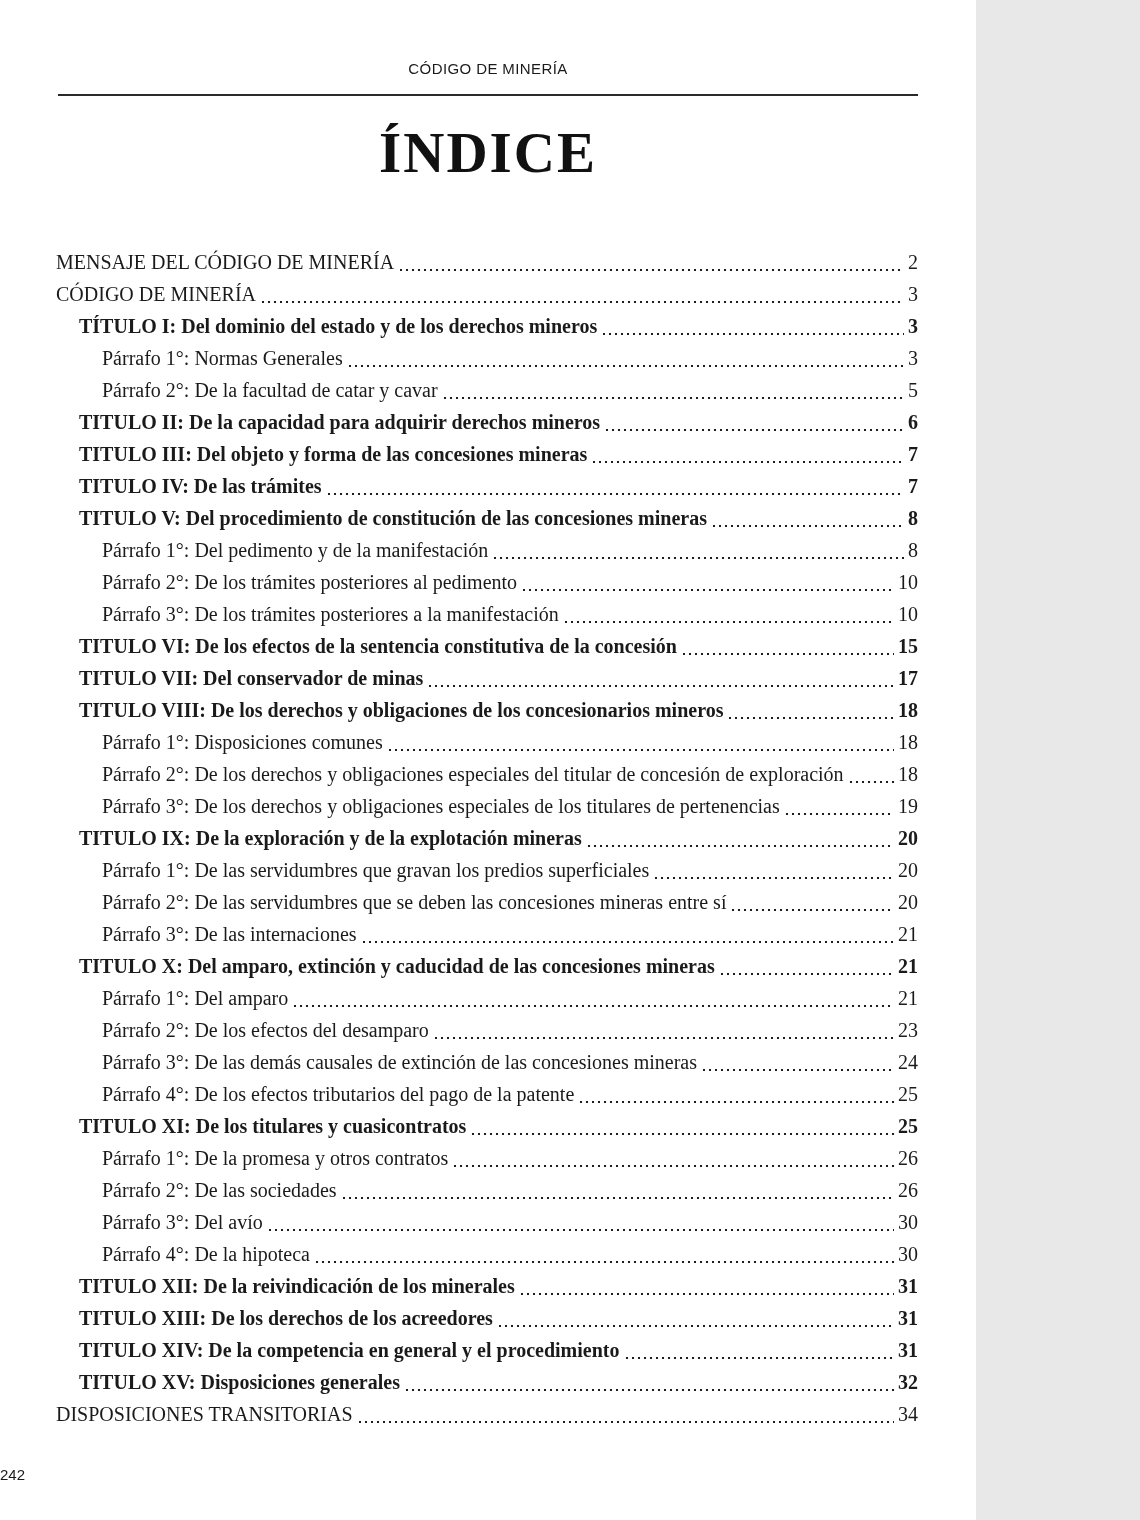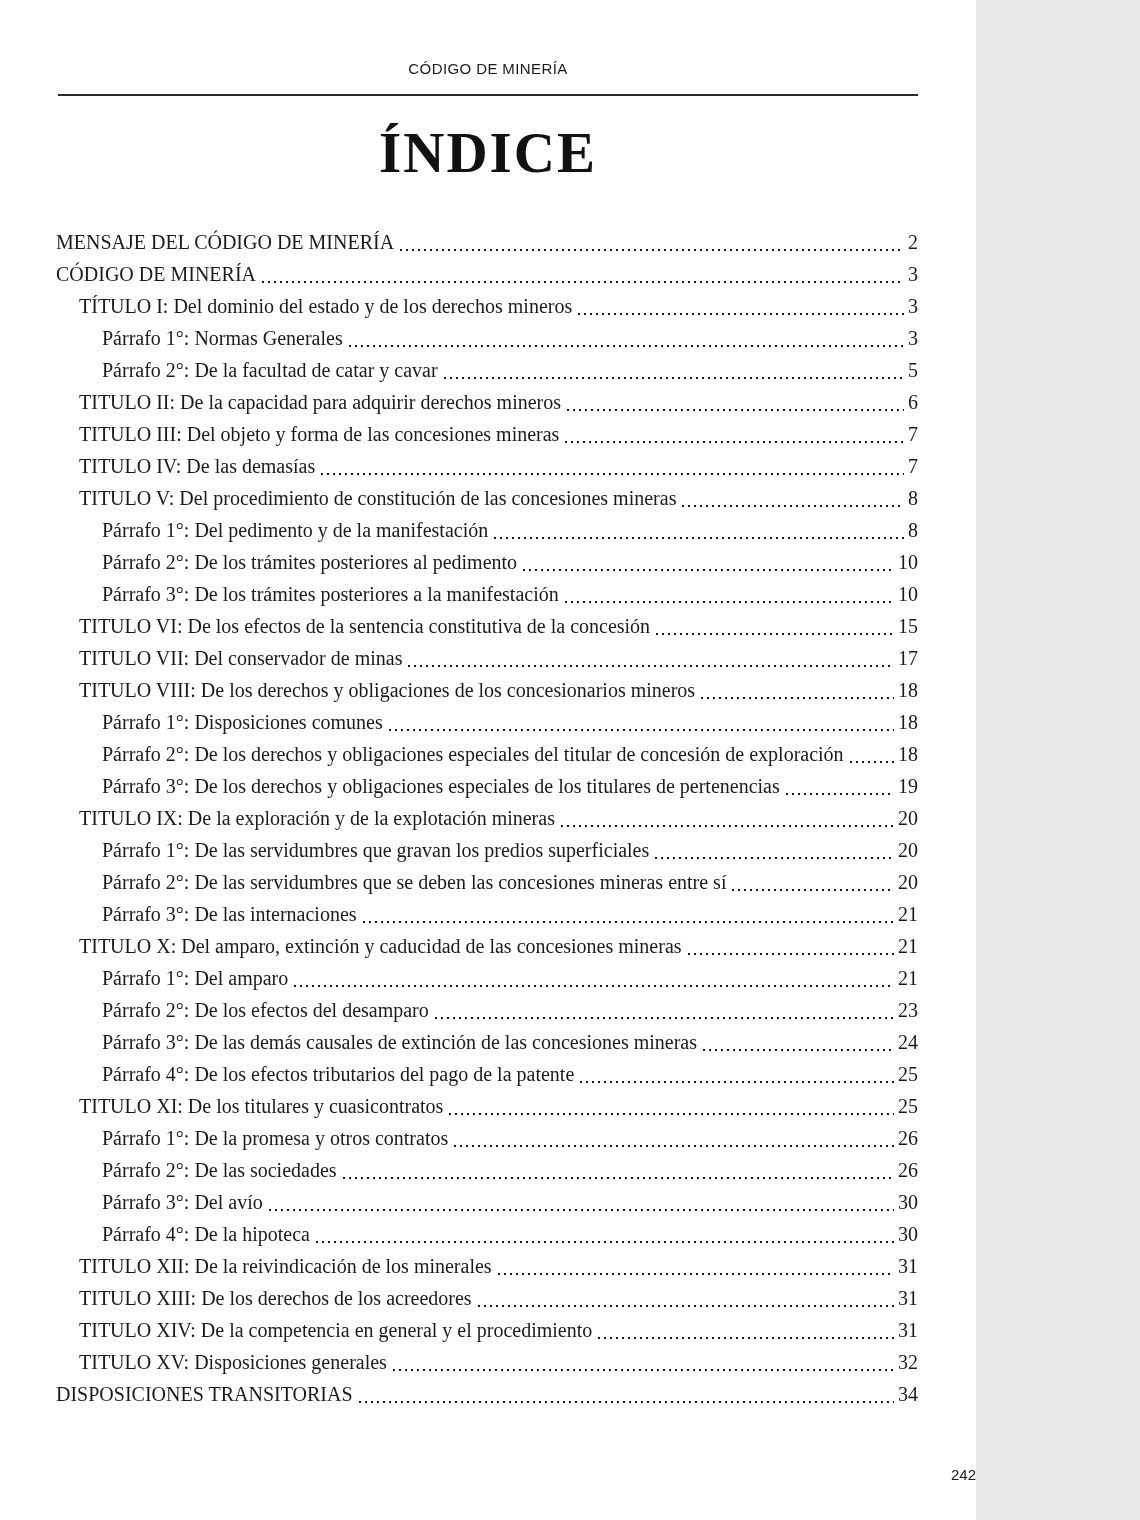--- a/index.html
+++ b/index.html
@@ -33,31 +33,31 @@
   }
   .doc-title {
     margin: 24px 0 0 0;
     text-align: center;
     font-size: 57px;
     font-weight: bold;
     letter-spacing: 2px;
     color: #111111;
   }
   .toc {
-    margin: 41px 58px 0 56px;
+    margin: 61px 58px 0 56px;
   }
   .toc-row {
     display: flex;
     align-items: baseline;
     height: 32px;
     line-height: 32px;
     font-size: 20px;
     white-space: nowrap;
   }
-  .toc-row.lvl-1 { padding-left: 23px; }
+  .toc-row.lvl-1 { padding-left: 23px; font-weight: bold; }
   .toc-row.lvl-2 { padding-left: 46px; }
   .toc-label {
     flex: 0 0 auto;
   }
   .toc-dots {
     flex: 1 1 auto;
     align-self: flex-end;
     height: 4px;
     margin: 0 2px 6px 4px;
     background-image: radial-gradient(circle, #1c1c1c 1.15px, transparent 1.5px);
@@ -68,21 +68,21 @@
   .toc-page {
     flex: 0 0 auto;
     margin-left: 2px;
     text-align: right;
   }
   .page-footer {
     position: absolute;
     left: 0;
     right: 0;
     top: 1466px;
-    text-align: right;
+    text-align: left;
     font-family: "Liberation Sans", "DejaVu Sans", sans-serif;
     font-size: 15px;
     color: #1a1a1a;
   }
 </style>
 </head>
 <body>
 
 <div class="page">
   <div class="running-header">CÓDIGO DE MINERÍA</div>
@@ -119,21 +119,21 @@
     <span class="toc-label">TITULO II: De la capacidad para adquirir derechos mineros</span>
     <span class="toc-dots"></span>
     <span class="toc-page">6</span>
   </div>
       <div class="toc-row lvl-1">
     <span class="toc-label">TITULO III: Del objeto y forma de las concesiones mineras</span>
     <span class="toc-dots"></span>
     <span class="toc-page">7</span>
   </div>
       <div class="toc-row lvl-1">
-    <span class="toc-label">TITULO IV: De las demasías</span>
+    <span class="toc-label">TITULO IV: De las trámites</span>
     <span class="toc-dots"></span>
     <span class="toc-page">7</span>
   </div>
       <div class="toc-row lvl-1">
     <span class="toc-label">TITULO V: Del procedimiento de constitución de las concesiones mineras</span>
     <span class="toc-dots"></span>
     <span class="toc-page">8</span>
   </div>
       <div class="toc-row lvl-2">
     <span class="toc-label">Párrafo 1°: Del pedimento y de la manifestación</span>

